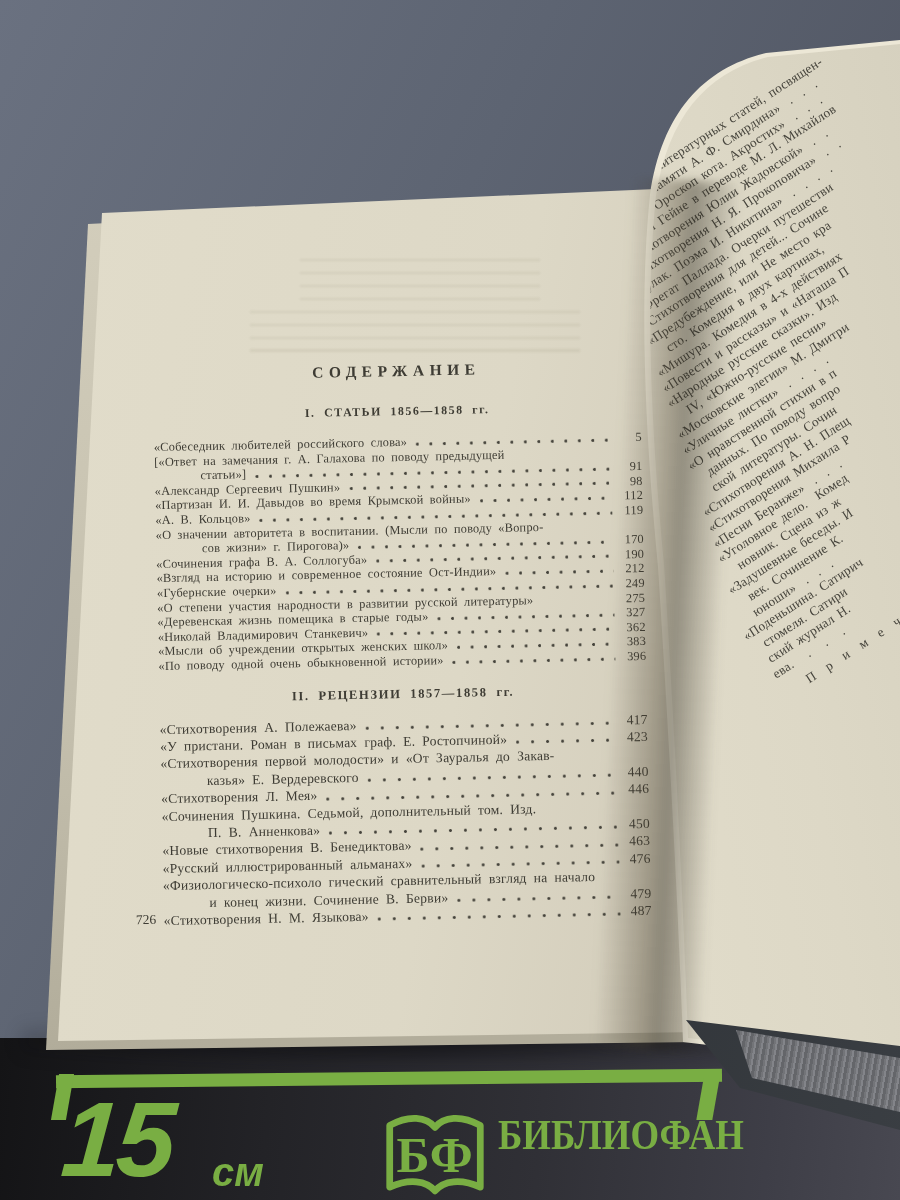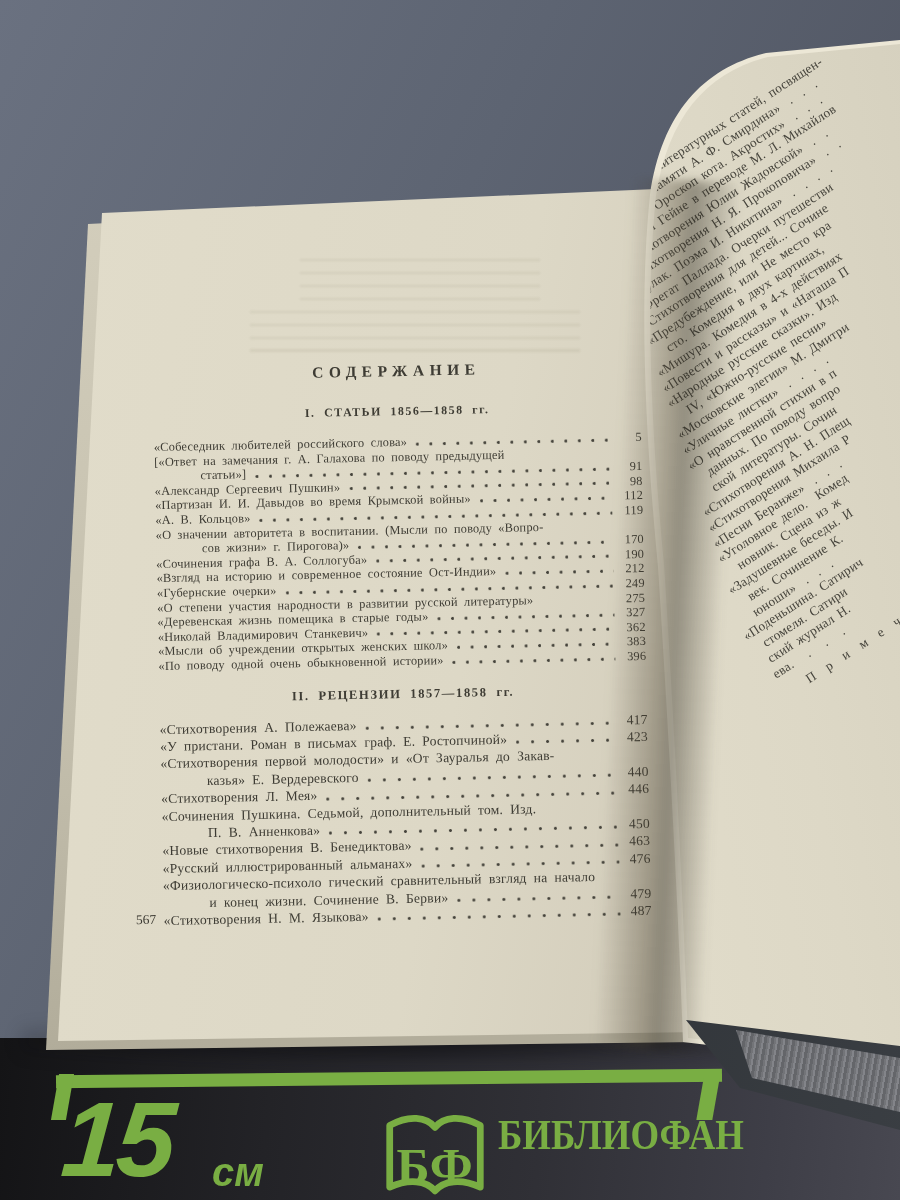--- a/index.html
+++ b/index.html
@@ -77,21 +77,21 @@
   .tick-right{position:absolute;left:700px;top:1078px;width:16px;height:42px;z-index:11;
     background:#79ae43;transform:skewX(-10deg);}
   .num15{position:absolute;left:62px;top:1086px;z-index:11;
     font-family:"Liberation Sans","DejaVu Sans",sans-serif;font-style:italic;font-weight:bold;
     font-size:106px;letter-spacing:-4px;transform:skewX(-4deg);line-height:1;}
   .unit{position:absolute;left:212px;top:1152px;z-index:11;
     font-family:"Liberation Sans","DejaVu Sans",sans-serif;font-style:italic;font-weight:bold;
     font-size:40px;line-height:1;}
   .logo-book{position:absolute;left:382px;top:1110px;width:106px;height:106px;z-index:11;}
   .logo-initials{position:absolute;left:382px;top:1130px;width:106px;z-index:12;text-align:center;
-    font-weight:bold;font-size:50px;line-height:1;letter-spacing:1px;margin-top:11px;}
+    font-weight:bold;font-size:50px;line-height:1;letter-spacing:1px;}
   .brand{position:absolute;left:498px;top:1114px;z-index:11;font-weight:bold;font-size:40px;
     letter-spacing:0;transform:scale(.92,1.06);transform-origin:left top;line-height:1;}
 </style>
 </head>
 <body>
 
 <div id="scene">
   <div class="table-band"></div>
   <div class="book-shadow"></div>
 
@@ -233,21 +233,21 @@
             <span class="leader"></span>
             <span class="pg">479</span>
           </div>
           <div class="toc-row">
             <span class="t">«Стихотворения Н. М. Языкова»</span>
             <span class="leader"></span>
             <span class="pg">487</span>
           </div>
         </div>
     </div>
-    <div class="folio">567</div>
+    <div class="folio">726</div>
   </div>
 
   <div class="right-rim"></div>
   <div class="right-page">
     <div class="rp-text" id="rp-text">
         <div class="rp-line" style="margin-left: 0px;">«Сборник литературных статей, посвящен-</div>
         <div class="rp-line" style="margin-left: -4.2px;">   лями памяти А. Ф. Смирдина»  .  .  .</div>
         <div class="rp-line" style="margin-left: -8.4px;">«Басня. Ороскоп кота. Акростих»  .  .  .</div>
         <div class="rp-line" style="margin-left: -12.6px;">«Песни Гейне в переводе М. Л. Михайлов</div>
         <div class="rp-line" style="margin-left: -16.8px;">«Стихотворения Юлии Жадовской»  .  .</div>

